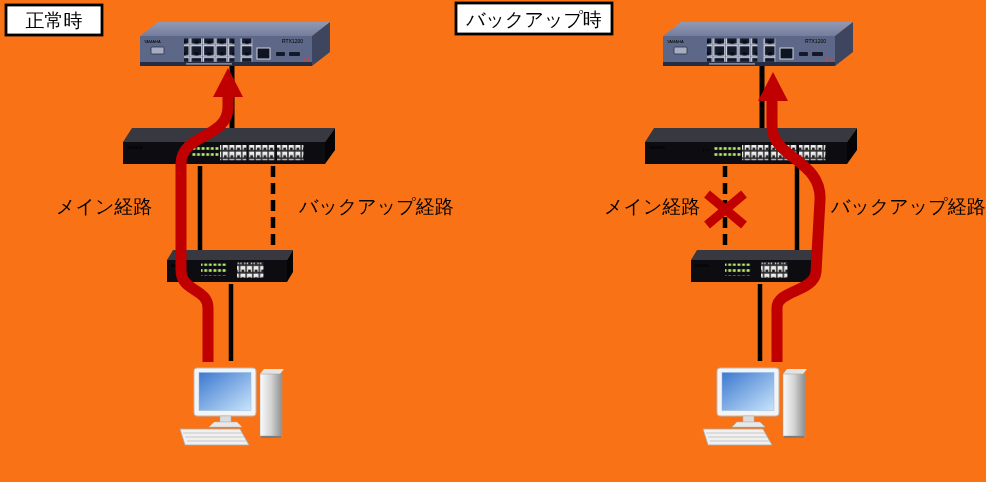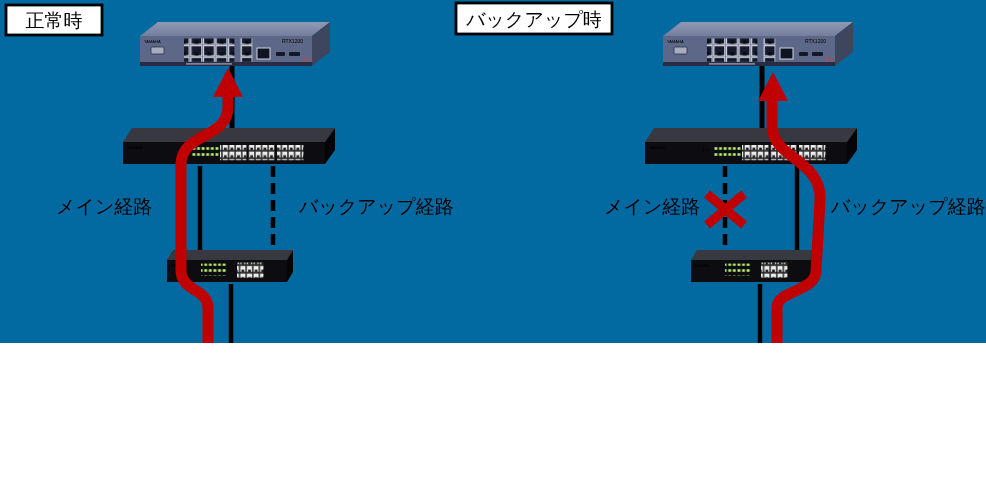--- a/index.html
+++ b/index.html
@@ -1,16 +1,16 @@
 <!DOCTYPE html>
 <html><head>
 <meta charset="utf-8">
 <style>
   html,body{margin:0;padding:0;background:#ffffff;}
-  .canvas{position:relative;width:986px;height:343px;background:#0369a1;overflow:hidden;}
+  .canvas{position:relative;width:986px;height:482px;background:#f97316;overflow:hidden;}
   svg{font-family:"Liberation Sans","DejaVu Sans",sans-serif;}
   text{fill:#000000;}
   .jp-label{font-size:19px;}
   .title-text{font-size:19px;}
 </style>
 </head>
 <body>
 
 <div class="canvas">
 <svg width="986" height="482" viewBox="0 0 986 482">

